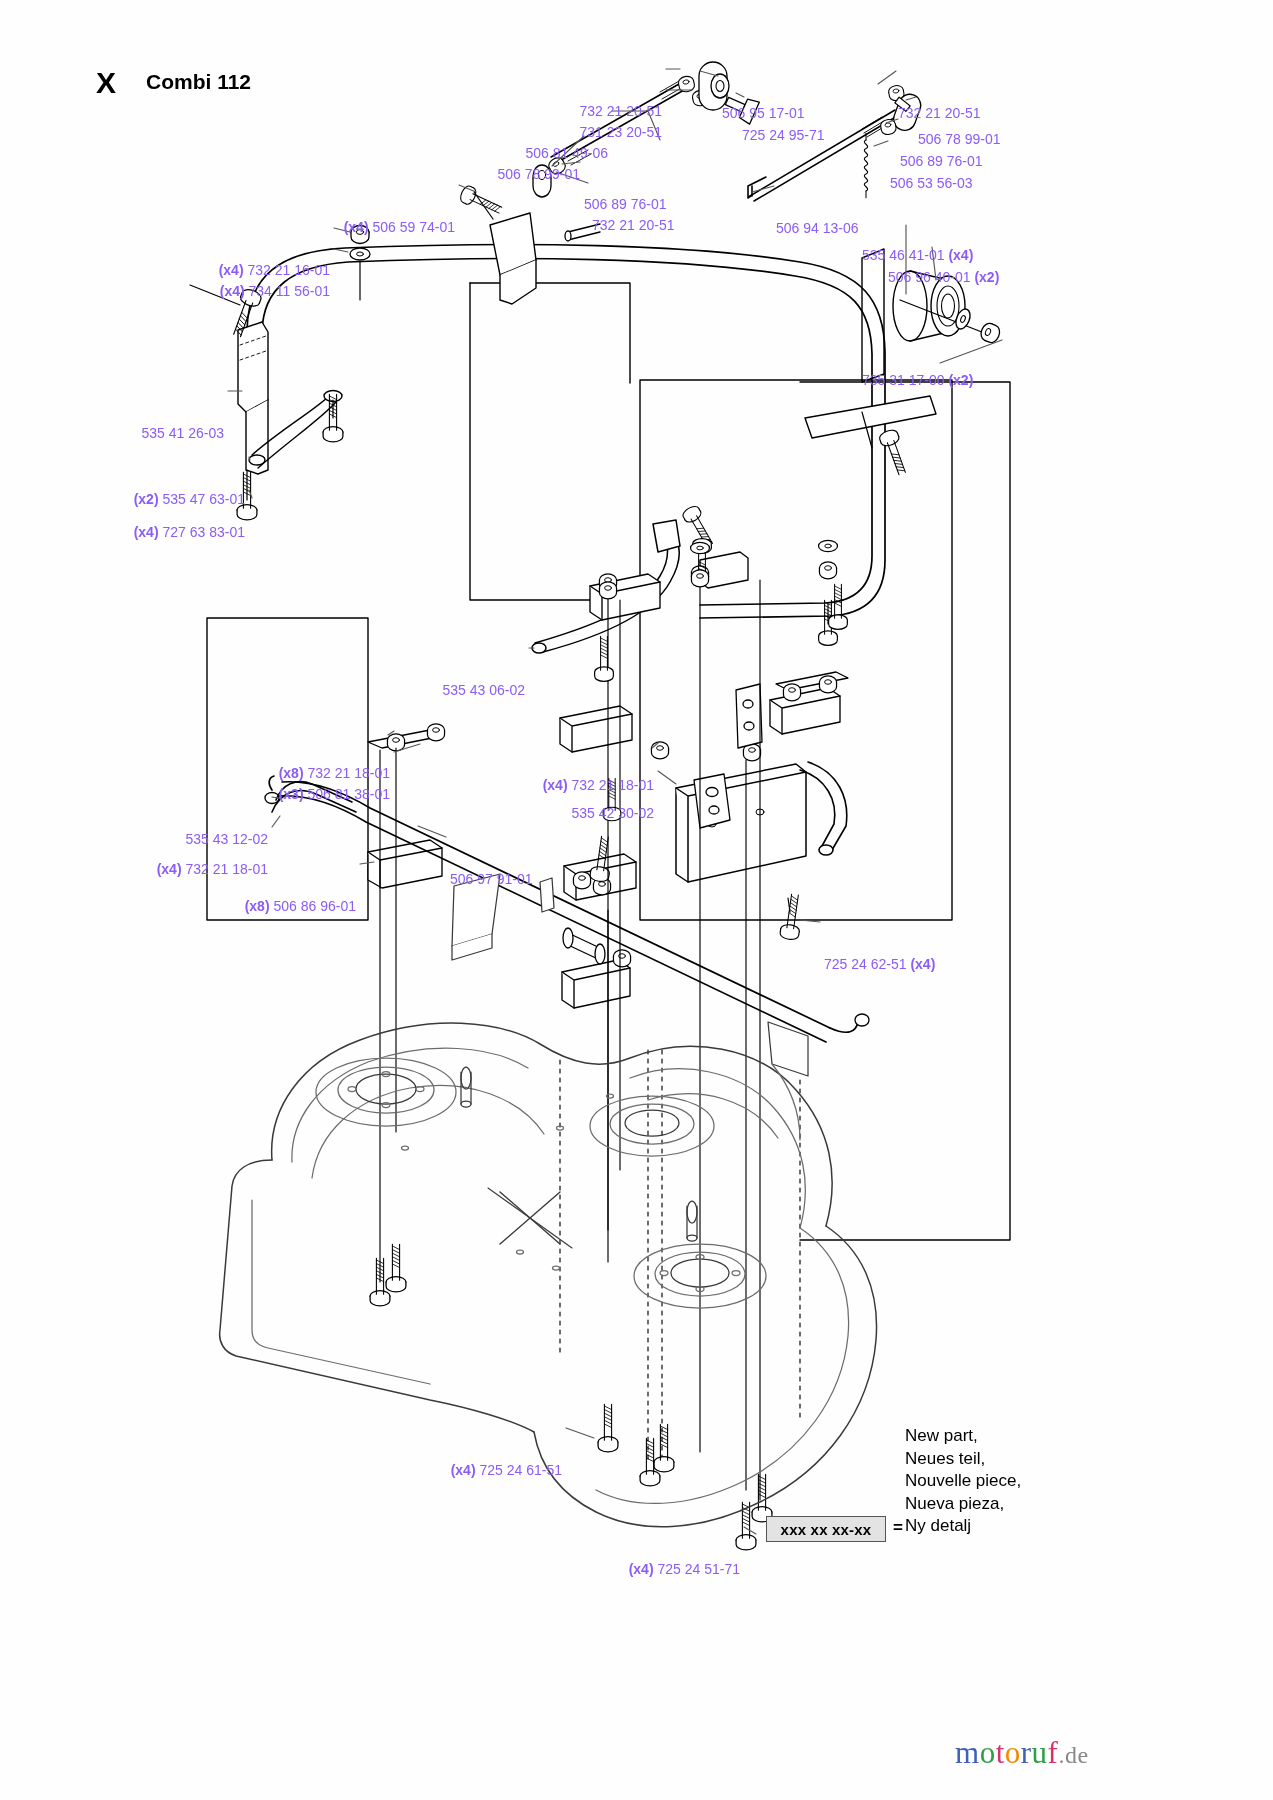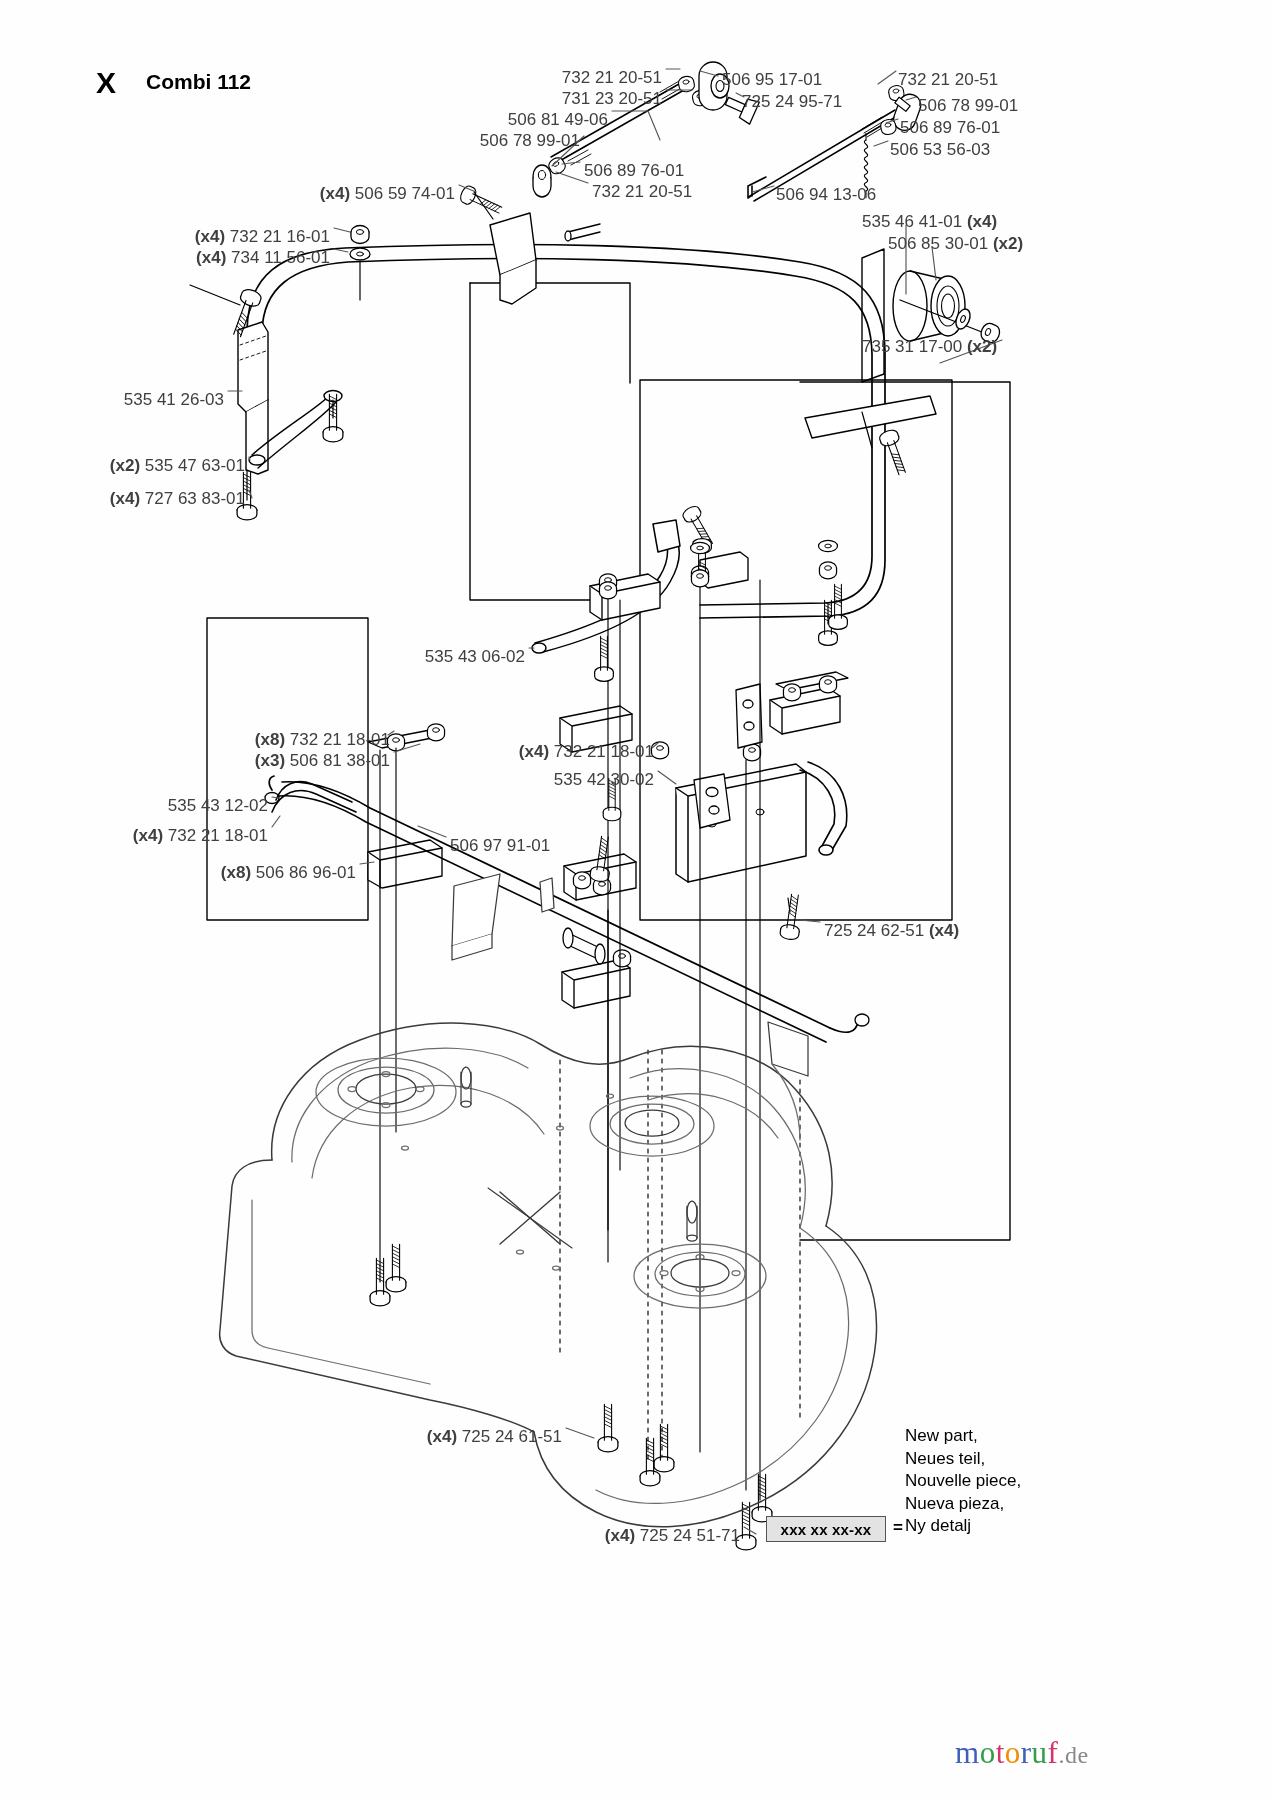--- a/index.html
+++ b/index.html
@@ -1,20 +1,20 @@
 <!DOCTYPE html>
 <html><head>
 <meta charset="utf-8">
 <style>
   html,body{margin:0;padding:0;background:#fff;}
   body{width:1273px;height:1800px;position:relative;overflow:hidden;
        font-family:"Liberation Sans",sans-serif;color:#000;}
   #sheet{position:absolute;inset:0;width:1273px;height:1800px;background:#fefefe;}
 
-  .lbl{position:absolute;font-size:17px;line-height:1;white-space:nowrap;color:#404040;}
+  .lbl{position:absolute;font-size:14px;line-height:1;white-space:nowrap;color:#8b5cf6;margin-top:35px;}
   .lbl .q{font-weight:bold;}
   .lbl.r{transform:translateX(-100%);}
 
   #hdr-x{position:absolute;left:96px;top:66px;font-size:30px;font-weight:bold;letter-spacing:0;}
   #hdr-t{position:absolute;left:146px;top:70px;font-size:21px;font-weight:bold;}
 
   svg#art{position:absolute;left:0;top:0;width:1273px;height:1800px;}
 
   #legend{position:absolute;left:905px;top:1425px;font-size:17px;line-height:22.5px;font-weight:normal;}
   #newbox{position:absolute;left:766px;top:1516px;width:118px;height:24px;
@@ -432,21 +432,21 @@
       <div class="lbl" style="left: 584px; top: 162px;"><span>506 89 76-01</span></div>
       <div class="lbl" style="left: 592px; top: 183px;"><span>732 21 20-51</span></div>
       <div class="lbl" style="left: 722px; top: 71px;"><span>506 95 17-01</span></div>
       <div class="lbl" style="left: 742px; top: 93px;"><span>725 24 95-71</span></div>
       <div class="lbl" style="left: 898px; top: 71px;"><span>732 21 20-51</span></div>
       <div class="lbl" style="left: 918px; top: 97px;"><span>506 78 99-01</span></div>
       <div class="lbl" style="left: 900px; top: 119px;"><span>506 89 76-01</span></div>
       <div class="lbl" style="left: 890px; top: 141px;"><span>506 53 56-03</span></div>
       <div class="lbl" style="left: 776px; top: 186px;"><span>506 94 13-06</span></div>
       <div class="lbl" style="left: 862px; top: 213px;"><span>535 46 41-01</span> <span class="q">(x4)</span></div>
-      <div class="lbl" style="left: 888px; top: 235px;"><span>506 85 30-01</span> <span class="q">(x2)</span></div>
+      <div class="lbl" style="left: 888px; top: 235px;"><span>506 96 40-01</span> <span class="q">(x2)</span></div>
       <div class="lbl" style="left: 862px; top: 338px;"><span>735 31 17-00</span> <span class="q">(x2)</span></div>
       <div class="lbl r" style="left: 455px; top: 185px;"><span class="q">(x4)</span> <span>506 59 74-01</span></div>
       <div class="lbl r" style="left: 330px; top: 228px;"><span class="q">(x4)</span> <span>732 21 16-01</span></div>
       <div class="lbl r" style="left: 330px; top: 249px;"><span class="q">(x4)</span> <span>734 11 56-01</span></div>
       <div class="lbl r" style="left: 224px; top: 391px;"><span>535 41 26-03</span></div>
       <div class="lbl r" style="left: 245px; top: 457px; text-align: center;"><span class="q">(x2)</span> <span>535 47 63-01</span></div>
       <div class="lbl r" style="left: 245px; top: 490px;"><span class="q">(x4)</span> <span>727 63 83-01</span></div>
       <div class="lbl r" style="left: 525px; top: 648px;"><span>535 43 06-02</span></div>
       <div class="lbl r" style="left: 390px; top: 731px;"><span class="q">(x8)</span> <span>732 21 18-01</span></div>
       <div class="lbl r" style="left: 390px; top: 752px;"><span class="q">(x3)</span> <span>506 81 38-01</span></div>

